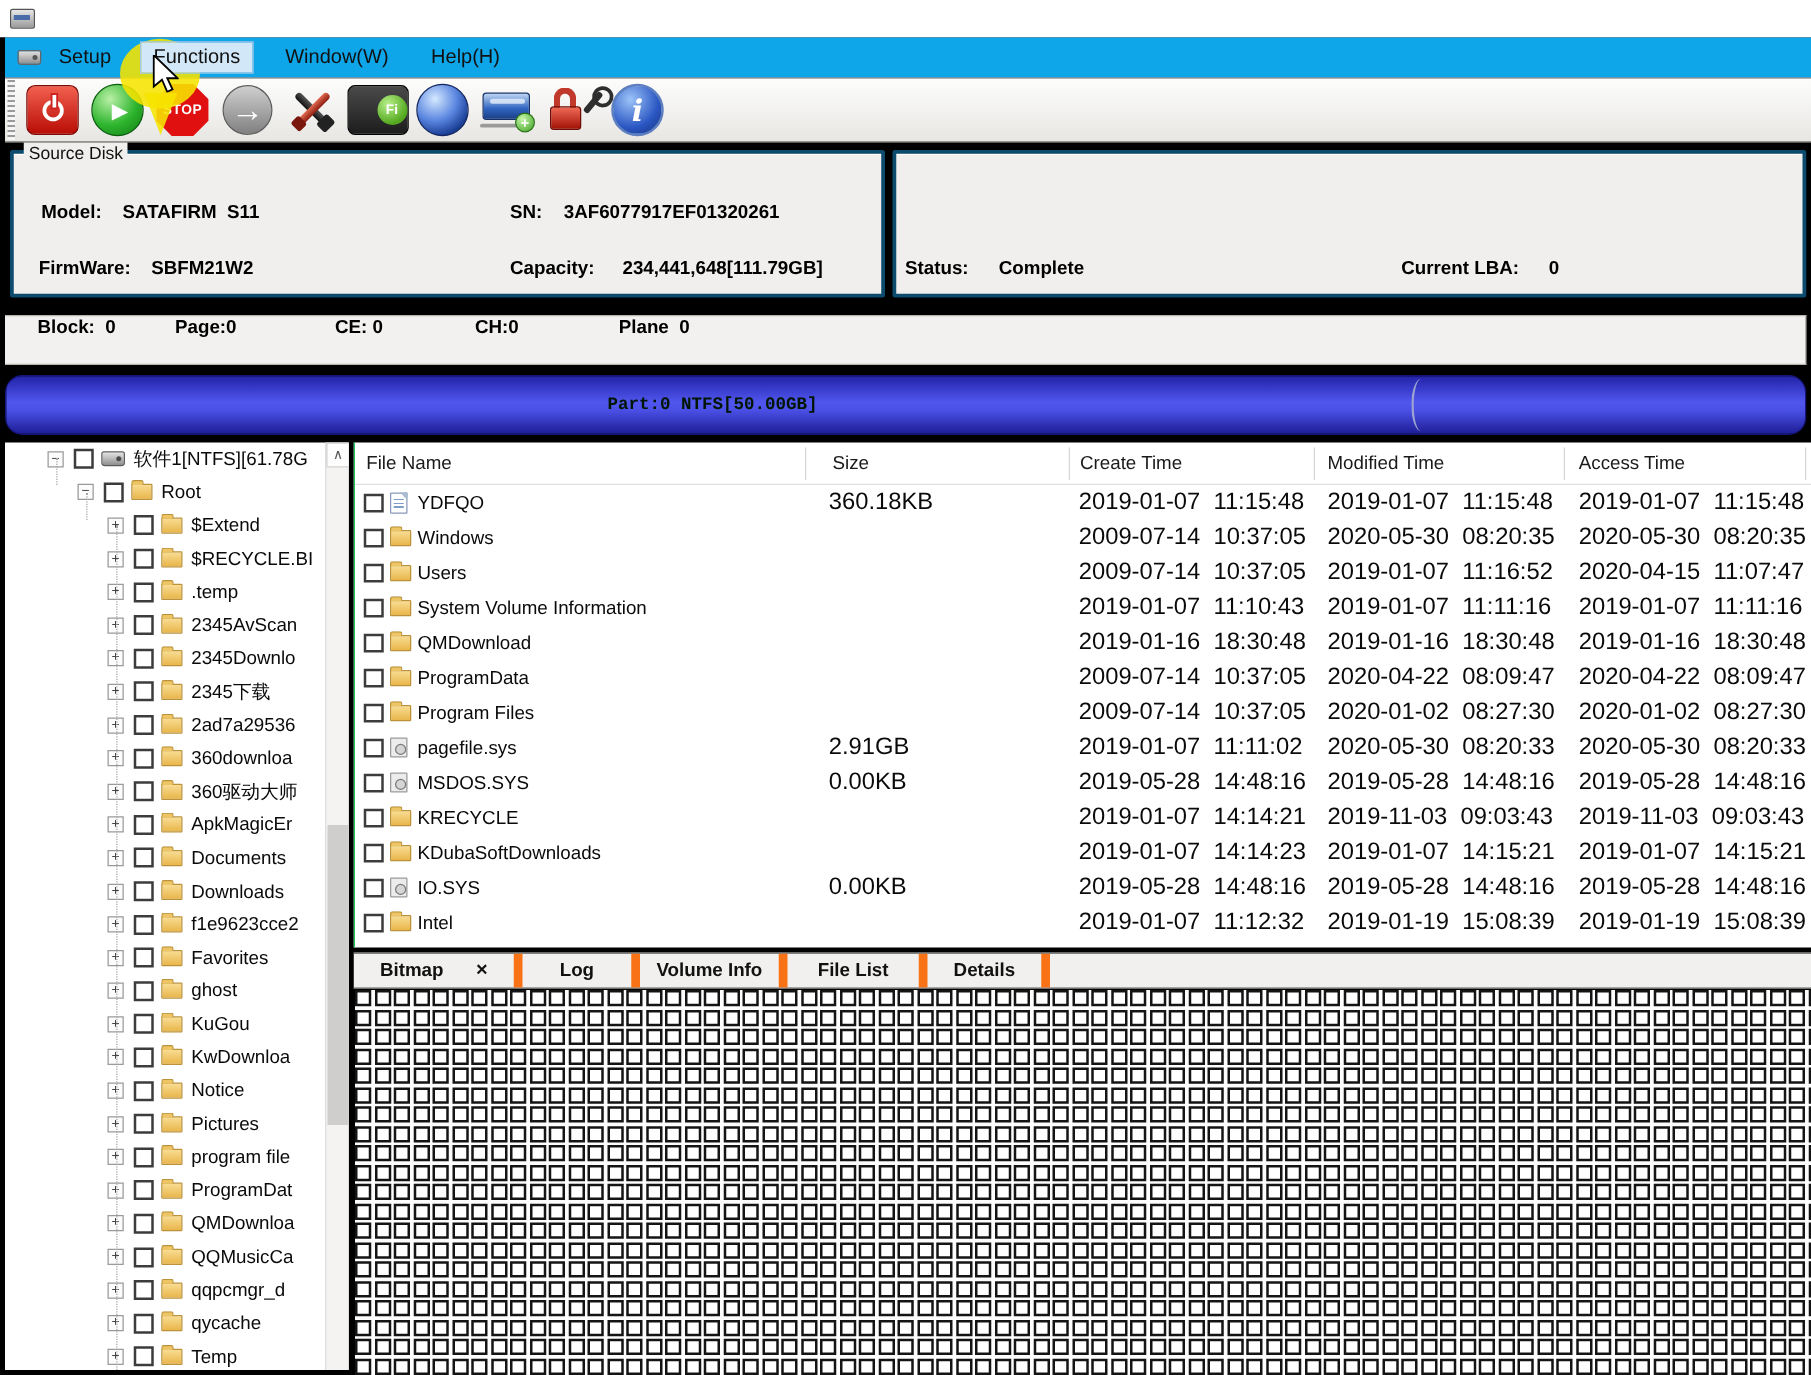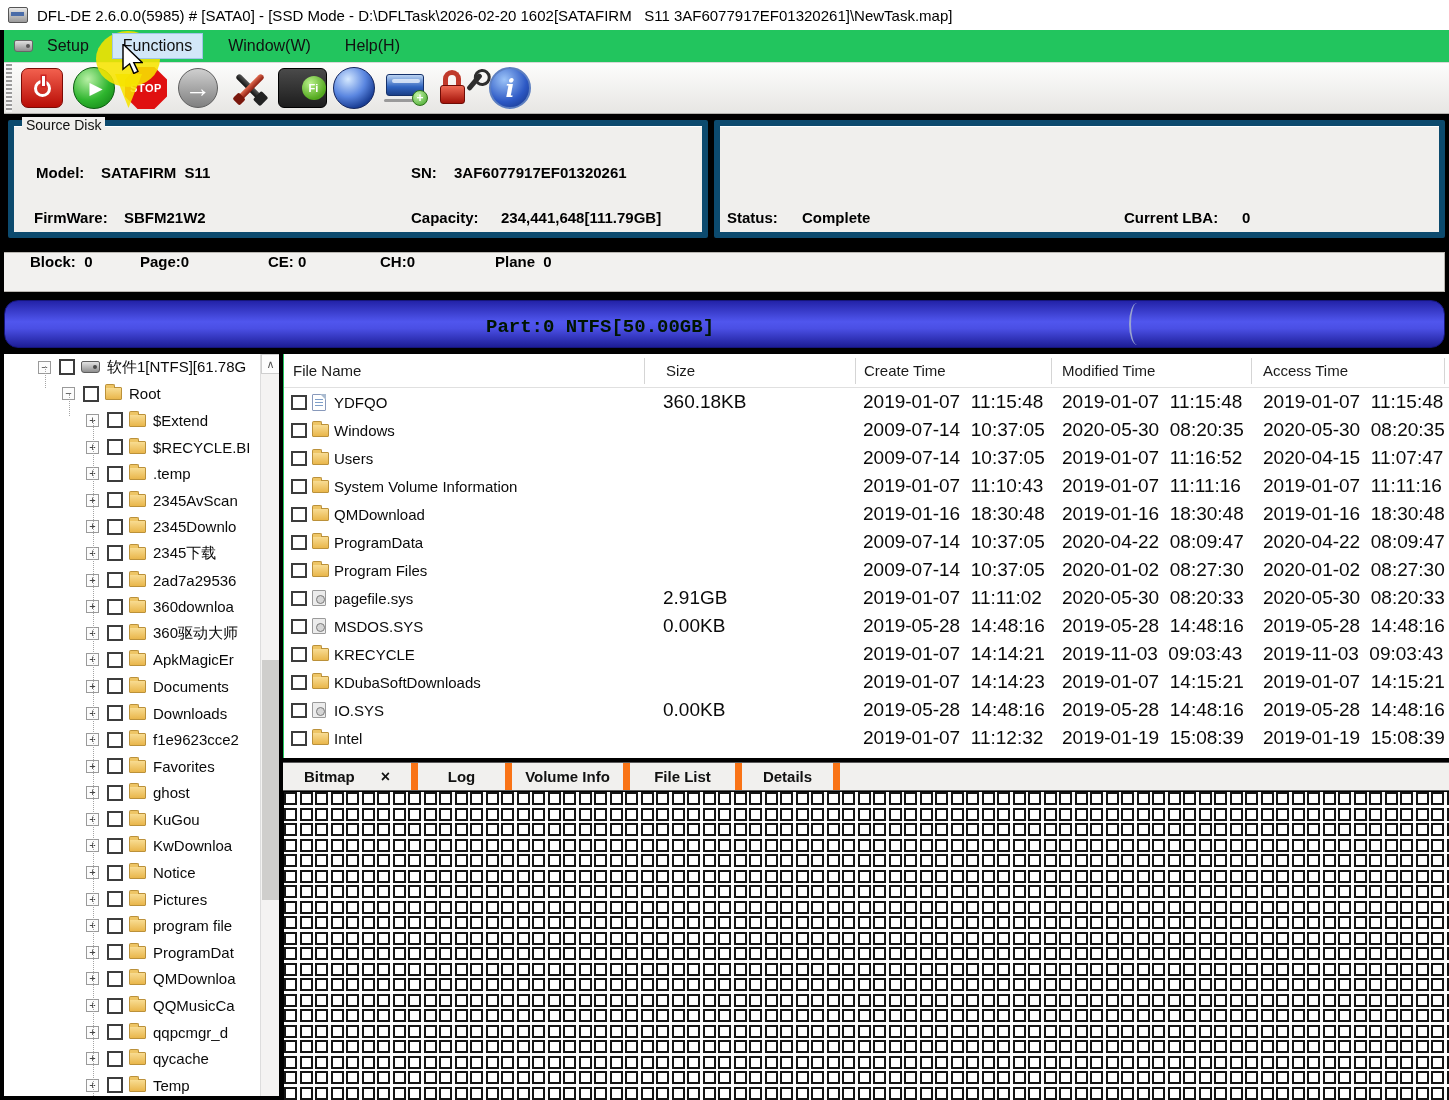--- a/index.html
+++ b/index.html
@@ -7,21 +7,21 @@
   body { font-family:"Liberation Sans", sans-serif; position:relative; }
   .abs { position:absolute; }
 
   
   #titlebar { left:0; top:0; width:1449px; height:30px; background:#fff; display:flex; align-items:center; }
   #app-icon { width:20px; height:16px; margin-left:8px; background:linear-gradient(#e8e8e8,#9a9a9a); border:1px solid #555; border-radius:2px; position:relative; }
   #app-icon::after { content:""; position:absolute; left:2px; top:4px; width:13px; height:4px; background:#4a6ca8; }
   #title-text { margin-left:9px; font-size:15px; color:#000; white-space:pre; }
 
   
-  #menubar { left:4px; top:30px; width:1445px; height:32px; background:#22c55e; display:flex; align-items:center; }
+  #menubar { left:4px; top:30px; width:1445px; height:32px; background:#0ea5e9; display:flex; align-items:center; }
   .menu-item { font-size:16px; color:#111; padding:3px 10px; position:relative; z-index:4; }
   #menu-disk-icon { width:19px; height:12px; margin:0 4px 0 10px; background:linear-gradient(#e0e0e0,#8f8f8f); border:1px solid #666; border-radius:2px 2px 3px 3px; position:relative; }
   #menu-disk-icon::after { content:""; position:absolute; right:2px; top:3px; width:4px; height:4px; border-radius:50%; background:#555; }
   .menu-hl { background:#d2e7f8; outline:1px solid #9fc6e7; }
 
   
   #click-blob { left:96px; top:31px; width:64px; height:56px; border-radius:50%; background:#f6e400; opacity:.88; z-index:3; }
   #click-blob-tail { left:112px; top:74px; width:30px; height:34px; background:#f6e400; opacity:.88; clip-path:polygon(10% 0,100% 0,55% 100%); z-index:3; }
   #cursor { left:121px; top:44px; z-index:6; }
 
@@ -61,37 +61,37 @@
 
   .ic-lock { width:44px; height:44px; position:relative; }
   .lock-shackle { position:absolute; left:7px; top:4px; width:18px; height:17px; border:5px solid #c0392b; border-bottom:none; border-radius:10px 10px 0 0; }
   .lock-body { position:absolute; left:4px; top:19px; width:25px; height:19px; background:linear-gradient(#ef6a55,#a31208); border:1px solid #6e0c05; border-radius:3px; }
   .lock-key { position:absolute; right:3px; top:6px; width:5px; height:20px; background:#2e2e2e; transform:rotate(40deg); border-radius:2px; }
   .lock-key::after { content:""; position:absolute; left:-3px; top:-7px; width:11px; height:11px; border:3px solid #2e2e2e; border-radius:50%; }
 
   .ic-info { width:42px; height:42px; border-radius:50%; background:radial-gradient(circle at 35% 28%, #9cc4f8, #2c58c4 60%, #14307e); border:2px solid #5d7fc0; color:#fff; font-family:"DejaVu Serif", serif; font-style:italic; font-weight:bold; font-size:24px; display:flex; align-items:center; justify-content:center; }
 
   
-  .groupbox { border:6px solid #0c4a6e; border-radius:2px; background:#f0efed; box-shadow:0 1px 0 #fff inset; }
+  .groupbox { border:3px solid #0c4a6e; border-radius:2px; background:#f0efed; box-shadow:0 1px 0 #fff inset; }
   #src-box { left:8px; top:120px; width:700px; height:118px; }
   #right-box { left:714px; top:120px; width:731px; height:118px; }
   .gb-label { position:absolute; top:-9px; left:8px; background:#f0efed; padding:0 4px; font-size:14px; color:#111; }
   .fld { position:absolute; font-size:15px; font-weight:bold; color:#000; white-space:pre; }
 
   #bg-mid { left:0; top:30px; width:1449px; height:1070px; background:#f0efed; z-index:-1; }
   #edge-left { left:0; top:30px; width:4px; height:1070px; background:#000; }
   #edge-bottom { left:0; top:1096px; width:283px; height:4px; background:#000; }
 
   
   #nand { left:4px; top:252px; width:1441px; height:40px; background:#f2f1ef; border:1px solid #b9b6b1; border-left:none; }
   #nand .fld { top:0; }
 
   
   #partbar { left:4px; top:300px; width:1441px; height:48px; border-radius:14px; background:linear-gradient(#2323a8,#5056ee 45%,#4a4fe4 60%,#1d1d96); border:1px solid #15157a; }
-  #part-label { position:absolute; left:481px; top:15px; font-family:"Liberation Mono", monospace; font-size:19px; font-weight:bold; color:#051; color:#001500; white-space:pre; }
+  #part-label { position:absolute; left:481px; top:15px; font-family:"Liberation Mono", monospace; font-size:14px; font-weight:bold; color:#051; color:#001500; white-space:pre; }
   #part-divider { position:absolute; left:1124px; top:2px; width:16px; height:42px; border-left:2px solid #9aa4cf; border-radius:50%; }
 
   
   #tree-pane { left:4px; top:354px; width:275px; height:746px; background:#fff; overflow:hidden; }
   .tree-row { height:26.6px; display:flex; align-items:center; white-space:nowrap; }
   .expand-box { width:13px; height:13px; border:1px solid #9a9a9a; background:#fcfcfc; color:#444; font-size:11px; line-height:11px; text-align:center; flex:0 0 13px; }
   .cbx { width:16px; height:16px; border:2px solid #3c3c3c; background:#fff; margin-left:8px; flex:0 0 16px; }
   .tree-ico { margin-left:6px; flex:0 0 auto; }
   .tree-label { margin-left:7px; font-size:15px; color:#0a0a0a; }
   .folder { width:17px; height:13px; position:relative; background:linear-gradient(#f8dc92,#e9b64b); border:1px solid #bb913a; border-radius:1px; }
@@ -129,21 +129,20 @@
   #grid { left:284px; top:792px; width:1165px; height:308px; overflow:hidden; display:grid; grid-template-columns:repeat(76,13px); grid-auto-rows:13px; gap:2.5px; background:#fdfdfd; align-content:start; }
   .cell { width:13px; height:13px; background:#fff; border:2px solid #141414; }
 </style>
 </head>
 <body>
 
 <div class="abs" id="bg-mid"></div>
 
 <div class="abs" id="titlebar">
   <div id="app-icon"></div>
-  <div id="title-text">DFL-DE 2.6.0.0(5985) # [SATA0] - [SSD Mode - D:\DFLTask\2026-02-20 1602[SATAFIRM   S11 3AF6077917EF01320261]\NewTask.map]</div>
 </div>
 
 <div class="abs" id="menubar">
   <span id="menu-disk-icon"></span>
   <span class="menu-item">Setup</span>
   <span class="menu-item menu-hl" style="margin-left:14px;">Functions</span>
   <span class="menu-item" style="margin-left:16px;">Window(W)</span>
   <span class="menu-item" style="margin-left:14px;">Help(H)</span>
 </div>
 

